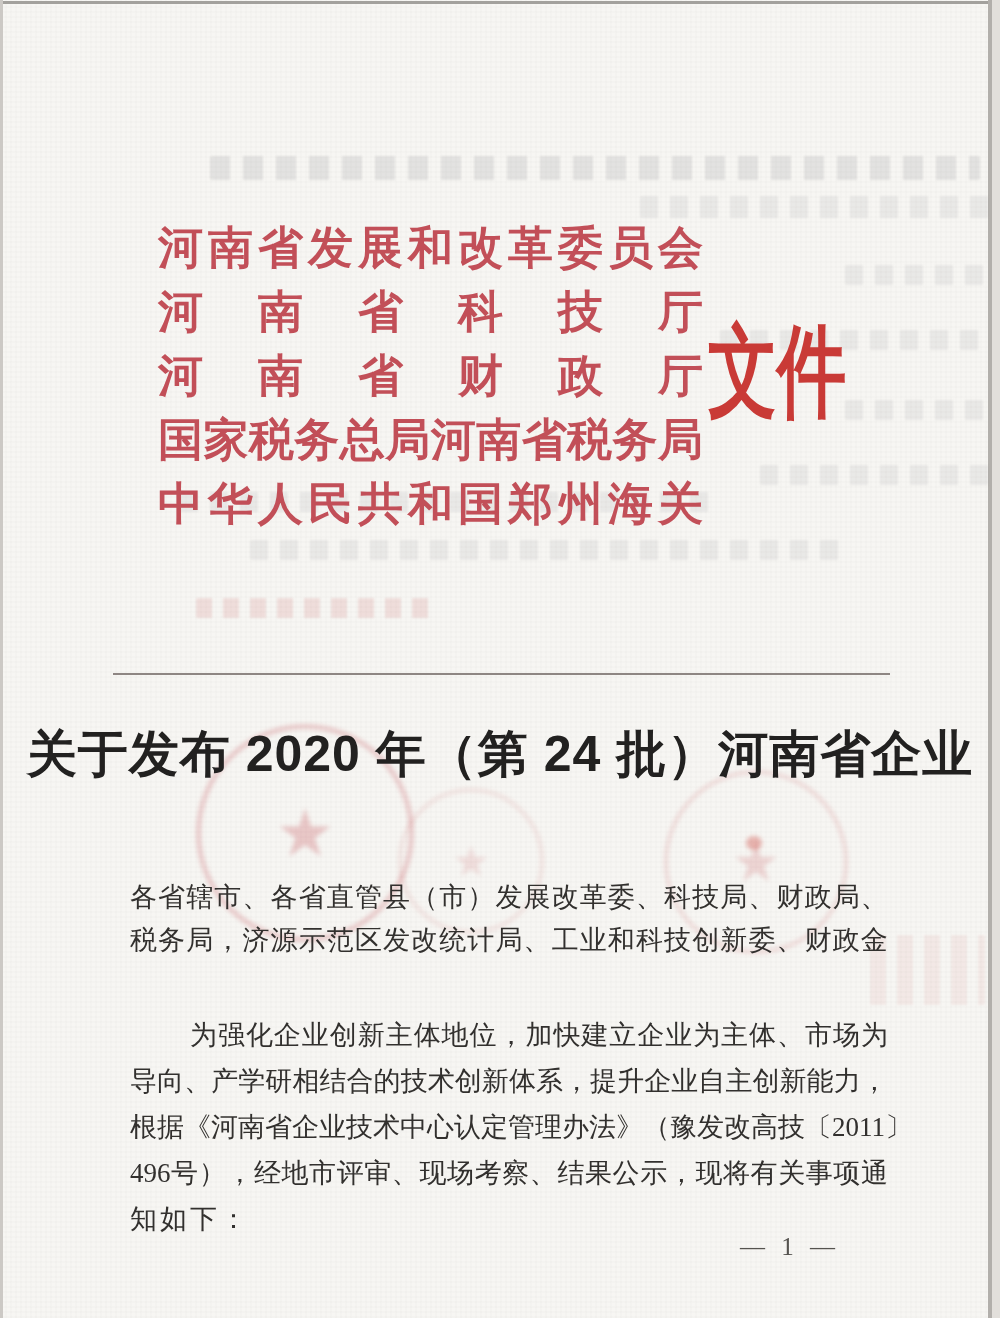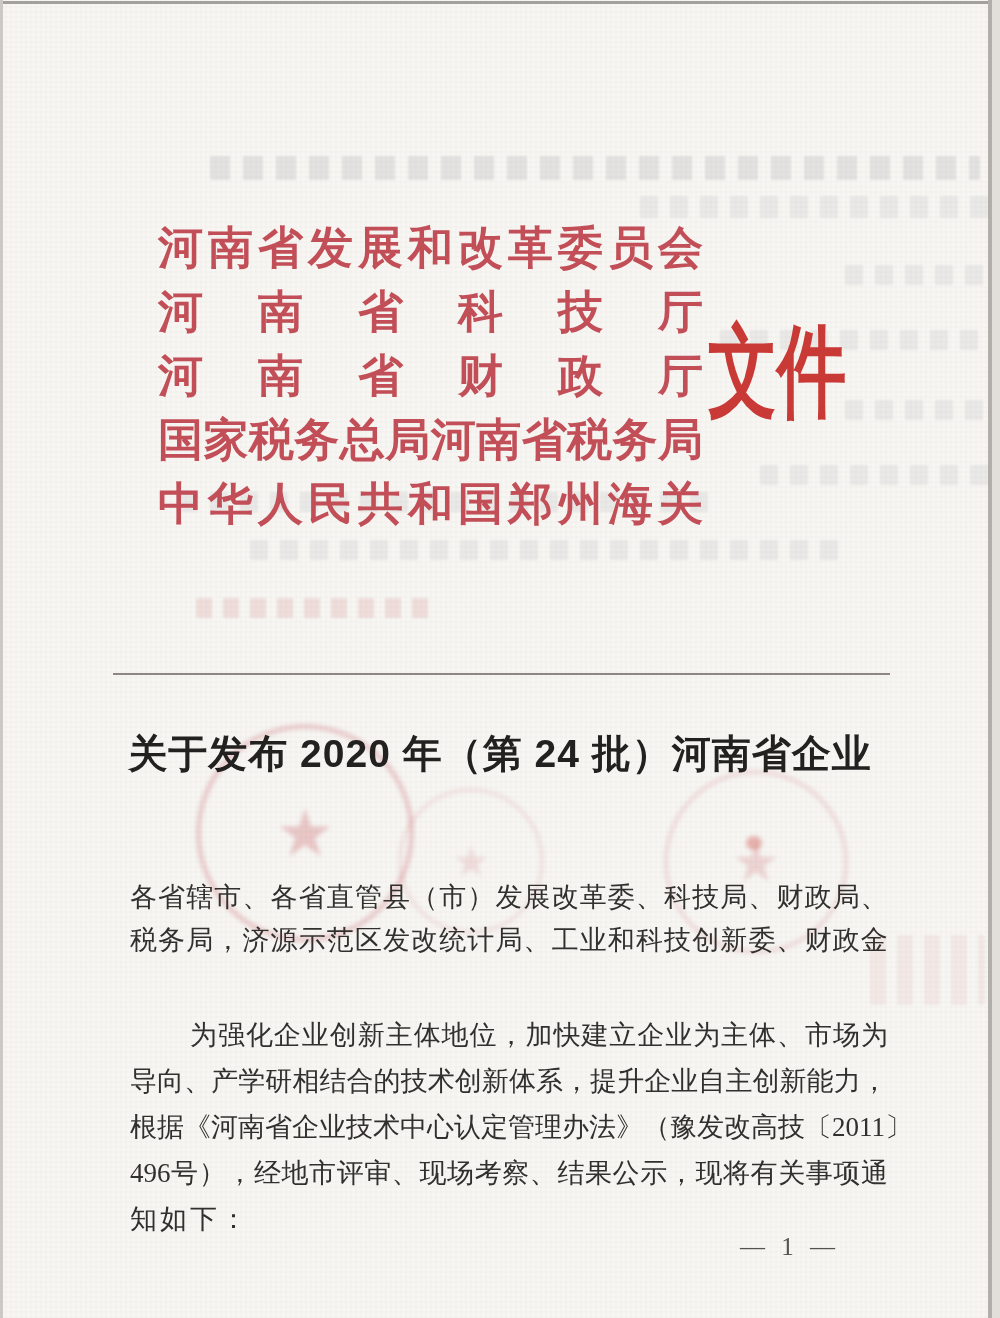--- a/index.html
+++ b/index.html
@@ -30,21 +30,21 @@
     font-size:96px;font-weight:bold;color:#c93a36;line-height:1.05;
     transform:scale(0.72,1.05);transform-origin:top left;white-space:nowrap;
   }
 
   .doc-number{position:absolute;top:620px;left:0;width:100%;text-align:center;
     font-size:27px;color:#3f3e3c;letter-spacing:3px;}
   .divider{position:absolute;top:673px;left:113px;width:777px;height:2px;background:#8e8683;}
 
   .title-block{position:absolute;top:728px;left:0;width:100%;text-align:center;
     font-family:"Liberation Sans","DejaVu Sans",sans-serif;font-weight:bold;color:#222120;}
-  .title-line{font-size:39px;line-height:52px;letter-spacing:1px;}
+  .title-line{font-size:50px;line-height:52px;letter-spacing:1px;}
 
   .body-par{position:absolute;left:130px;width:758px;font-size:27px;color:#32302e;}
   .par-salutation{top:876px;}
   .par-main{top:1012px;}
   .body-line{height:43px;line-height:43px;white-space:nowrap;}
   .par-main .body-line{height:46px;line-height:46px;}
   .body-line.plain{letter-spacing:3px;}
   .body-line.indent{padding-left:60px;}
 
   .page-number{position:absolute;top:1233px;left:700px;width:180px;text-align:center;

